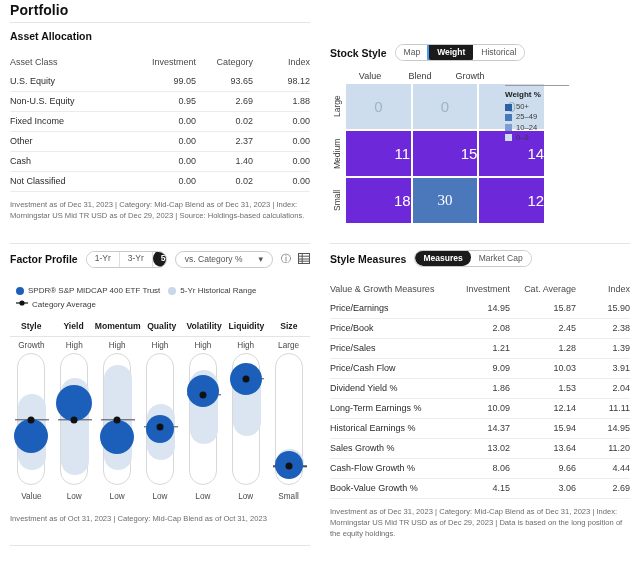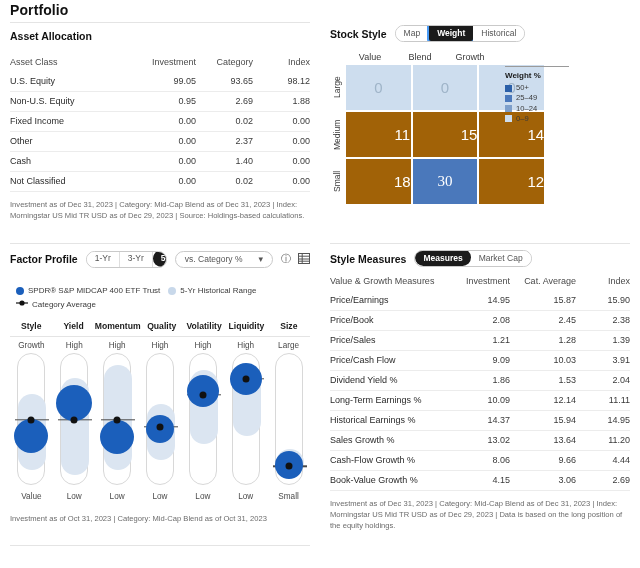--- a/index.html
+++ b/index.html
@@ -74,21 +74,21 @@
   .sb-grid { display: grid; grid-template-columns: repeat(3, 1fr); gap: 2px; }
   .sb-colhead {
     display: grid; grid-template-columns: repeat(3, 1fr); gap: 2px;
     font-size: 9px; color: #3a3a3a; text-align: center; margin-bottom: 3px;
   }
   .sb-cell {
     height: 45px; display: flex; align-items: center; justify-content: center;
     font-size: 15px; color: #ffffff;
   }
   .sb-cell.lvl0 { background: #cdddee; color: #9fb4c8; }
-  .sb-cell.lvl2 { background: #a16207; padding-left: 48px; }
+  .sb-cell.lvl2 { background: #6d28d9; padding-left: 48px; }
   .sb-cell.lvl3 { background: #4a78bb; font-family: Liberation Serif, serif; }
   .sb-rowlabel {
     writing-mode: vertical-rl; transform: rotate(180deg);
     font-size: 8.5px; color: #3a3a3a; display: flex;
     align-items: center; justify-content: center;
   }
   .legend-box { position: absolute; }
   .legend-rule { height: 1px; background: #9a9a9a; width: 64px; margin-bottom: 4px; }
   .legend-title { font-size: 8px; font-weight: bold; color: #1b1b1b; margin-bottom: 3px; }
   .legend-row { display: flex; align-items: center; gap: 4px; font-size: 7.6px; color: #3a3a3a; line-height: 1.35; }
@@ -182,21 +182,21 @@
           <td>Not Classified</td>
           <td>0.00</td>
           <td>0.02</td>
           <td>0.00</td>
         </tr>
       </tbody>
     </table>
     <div class="foot">Investment as of Dec 31, 2023 | Category: Mid-Cap Blend as of Dec 31, 2023 | Index: Morningstar US Mid TR USD as of Dec 29, 2023 | Source: Holdings-based calculations.</div>
   </div>
 
-  <div style="position:absolute; left:330px; top:25px; width:300px;">
+  <div style="position:absolute; left:330px; top:44px; width:300px;">
     <div class="panel-head">
       <div class="panel-title">Stock Style</div>
       <div class="pill">
         <div class="seg">Map</div>
         <div class="seg active ring">Weight</div>
         <div class="seg">Historical</div>
       </div>
     </div>
 
     <div class="stylebox" style="margin-top:10px;">
@@ -401,21 +401,21 @@
   <div class="hrule" style="left:330px; top:243px; width:300px;"></div>
   <div style="position:absolute; left:330px; top:250px; width:300px;">
     <div class="panel-head">
       <div class="panel-title">Style Measures</div>
       <div class="pill">
         <div class="seg active">Measures</div>
         <div class="seg">Market Cap</div>
       </div>
     </div>
 
-    <table class="dt" style="margin-top:4px;">
+    <table class="dt" style="margin-top:12px;">
       <thead>
         <tr>
           <th style="width:40%">Value &amp; Growth Measures</th>
           <th style="width:20%">Investment</th>
           <th style="width:22%">Cat. Average</th>
           <th style="width:18%">Index</th>
         </tr>
       </thead>
       <tbody>
         <tr>

